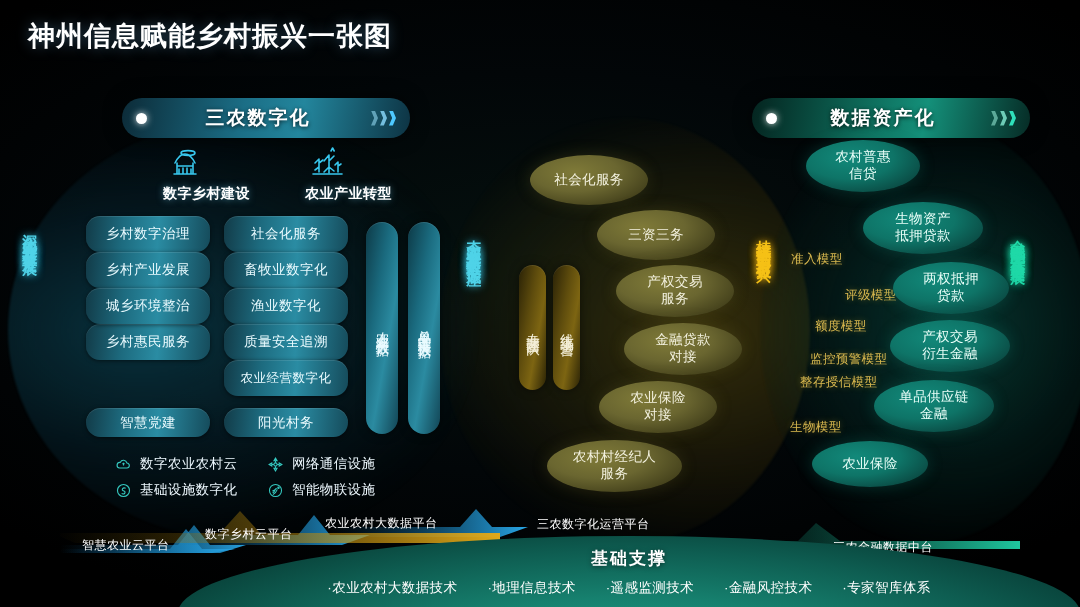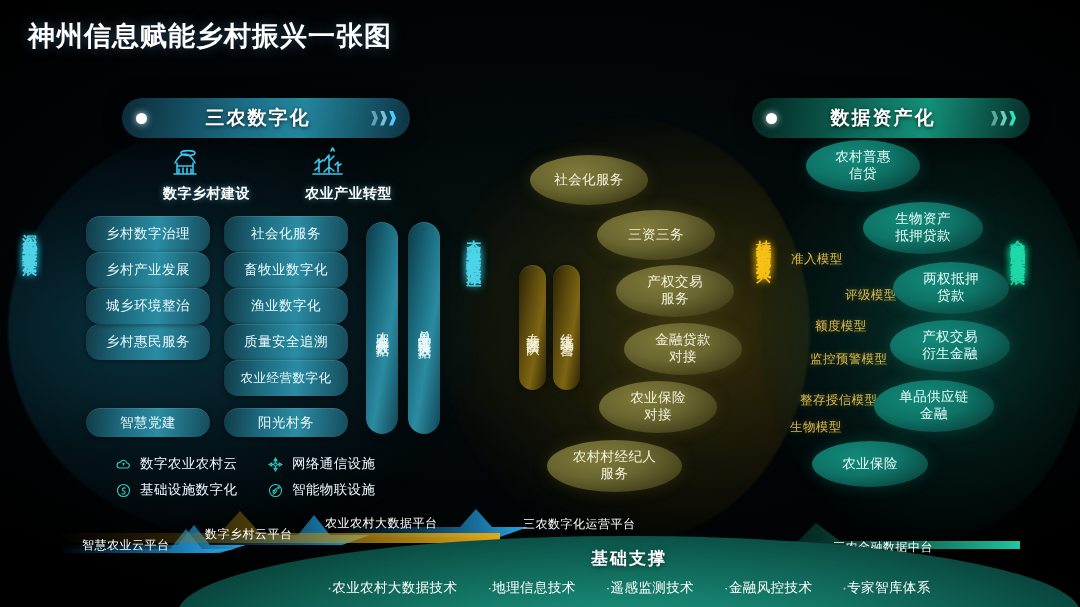--- a/index.html
+++ b/index.html
@@ -272,21 +272,21 @@
   <div class="ell ell-gold" style="left:597px;top:210px;width:118px;height:50px;">三资三务</div>
   <div class="ell ell-gold" style="left:616px;top:265px;width:118px;height:52px;">产权交易<br>服务</div>
   <div class="ell ell-gold" style="left:624px;top:323px;width:118px;height:52px;">金融贷款<br>对接</div>
   <div class="ell ell-gold" style="left:599px;top:381px;width:118px;height:52px;">农业保险<br>对接</div>
   <div class="ell ell-gold" style="left:547px;top:440px;width:135px;height:52px;">农村村经纪人<br>服务</div>
 
   <div class="model" style="left:791px;top:251px;">准入模型</div>
   <div class="model" style="left:805px;top:287px;margin-left:40px;">评级模型</div>
   <div class="model" style="left:815px;top:318px;">额度模型</div>
   <div class="model" style="left:810px;top:351px;">监控预警模型</div>
-  <div class="model" style="left:800px;top:392px;font-family:Liberation Mono, monospace;">整存授信模型</div>
+  <div class="model" style="left:800px;top:374px;font-family:Liberation Mono, monospace;">整存授信模型</div>
   <div class="model" style="left:790px;top:419px;">生物模型</div>
 
   <div class="ell ell-green" style="left:806px;top:140px;width:114px;height:52px;">农村普惠<br>信贷</div>
   <div class="ell ell-green" style="left:863px;top:202px;width:120px;height:52px;">生物资产<br>抵押贷款</div>
   <div class="ell ell-green" style="left:893px;top:262px;width:116px;height:52px;">两权抵押<br>贷款</div>
   <div class="ell ell-green" style="left:890px;top:320px;width:120px;height:52px;">产权交易<br>衍生金融</div>
   <div class="ell ell-green" style="left:874px;top:380px;width:120px;height:52px;">单品供应链<br>金融</div>
   <div class="ell ell-green" style="left:812px;top:441px;width:116px;height:46px;">农业保险</div>
 
   <svg class="arrow" style="left:60px;top:505px;" width="1020" height="48">
@@ -321,21 +321,21 @@
     <path d="M270,22 L400,22 L416,4 L432,22 L468,22 L440,32 L270,32 Z" fill="url(#gb3)"></path>
 
     <path d="M880,28 L640,28 L620,6 L600,28 L432,28 L455,38 L880,38 Z" fill="url(#gg1)" transform="translate(-440,0) scale(1,1)"></path>
 
     <path d="M1010,40 L830,40 L806,22 L788,40 L700,40 L724,48 L1010,48 Z" fill="url(#gn1)" transform="translate(-50,-4)"></path>
   </svg>
 
   <div class="arrow-lbl" style="left:82px;top:537px;">智慧农业云平台</div>
   <div class="arrow-lbl" style="left:205px;top:526px;">数字乡村云平台</div>
   <div class="arrow-lbl" style="left:325px;top:515px;">农业农村大数据平台</div>
-  <div class="arrow-lbl" style="left:523px;top:516px;">三农数字化运营平台</div>
+  <div class="arrow-lbl" style="left:537px;top:516px;">三农数字化运营平台</div>
   <div class="arrow-lbl" style="left:833px;top:539px;">三农金融数据中台</div>
 
   <div class="base">
     <div class="base-title">基础支撑</div>
     <div class="base-items">
       <span class="bi">农业农村大数据技术</span>
       <span class="bi">地理信息技术</span>
       <span class="bi">遥感监测技术</span>
       <span class="bi">金融风控技术</span>
       <span class="bi">专家智库体系</span>

